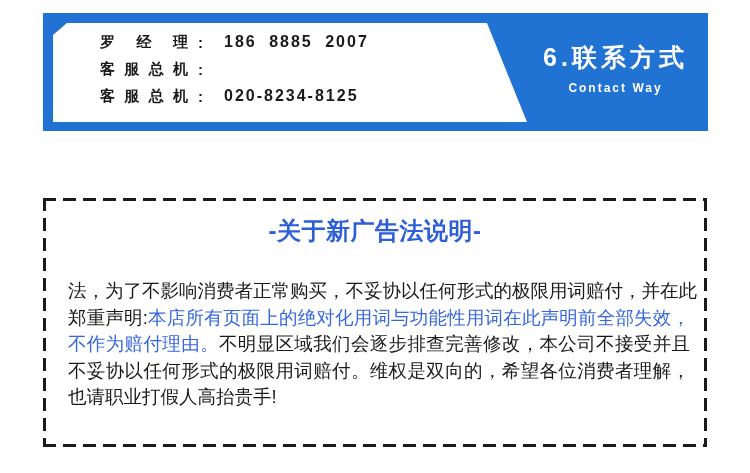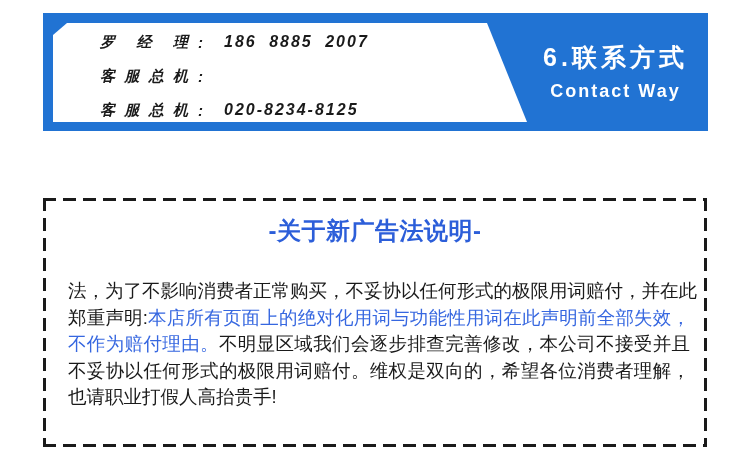--- a/index.html
+++ b/index.html
@@ -18,21 +18,21 @@
     background:var(--banner-blue);
   }
   .info-panel{
     position:absolute;left:10px;top:10px;
     width:474px;height:99px;
     background:#ffffff;
     clip-path:polygon(14px 0, 434px 0, 474px 100%, 0 100%, 0 12px);
   }
   .contact-list{
     position:absolute;left:47px;top:11px;
-    display:flex;flex-direction:column;gap:18px;font-style:italic;
+    display:flex;flex-direction:column;gap:11px;
   }
   .contact-row{
     display:flex;align-items:center;
     color:var(--ink);font-weight:bold;
     height:16px;
   }
   .contact-label{
     display:inline-block;width:88px;
     font-size:15px;
     text-align:justify;text-align-last:justify;
@@ -48,21 +48,21 @@
   .section-head{
     position:absolute;left:480px;right:0;top:28px;
     text-align:center;color:#ffffff;
   }
   .section-title{
     font-size:25px;font-weight:bold;letter-spacing:4px;
     white-space:nowrap;
   }
   .section-subtitle{
     margin-top:7px;
-    font-size:18px;font-weight:bold;letter-spacing:2px;
+    font-size:12px;font-weight:bold;letter-spacing:2px;
     white-space:nowrap;
   }
 
   
   .disclaimer{
     position:absolute;left:43px;top:198px;
     width:664px;height:249px;
     box-sizing:border-box;
     background:
       repeating-linear-gradient(90deg,var(--ink) 0 13px,transparent 13px 20px) left top/100% 3px no-repeat,

